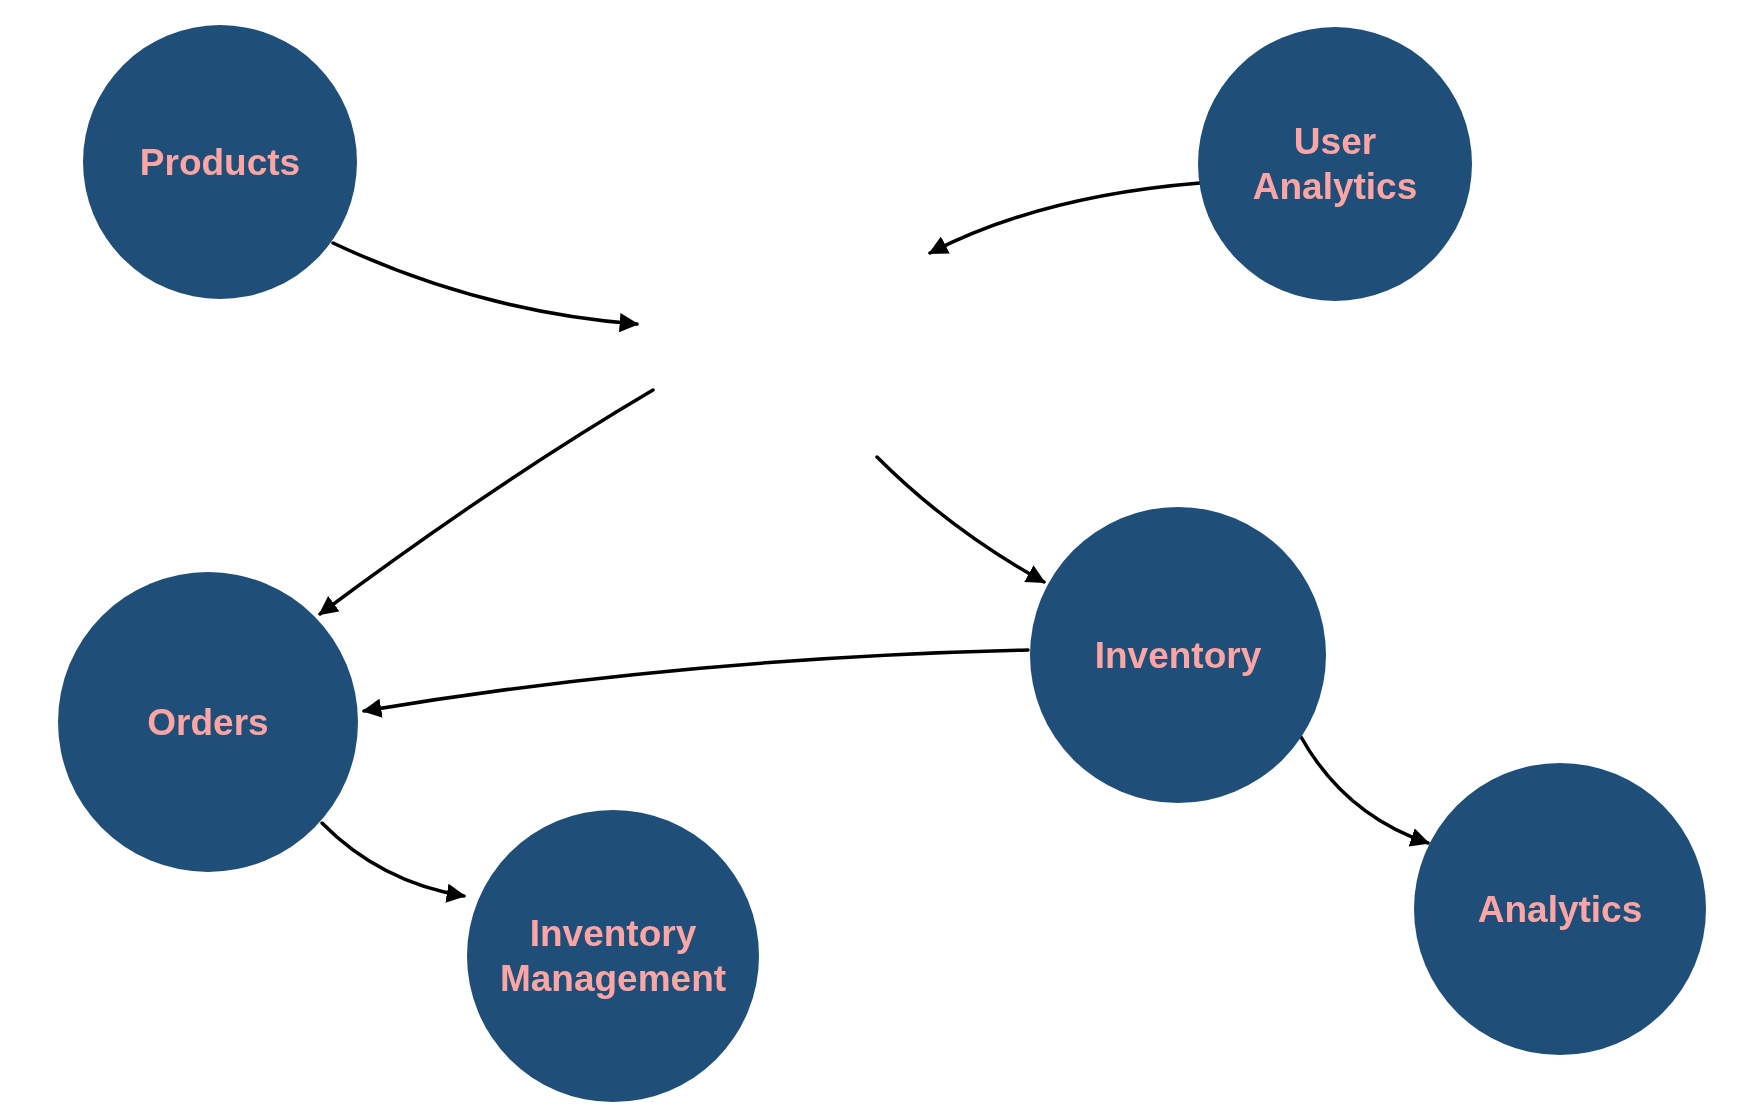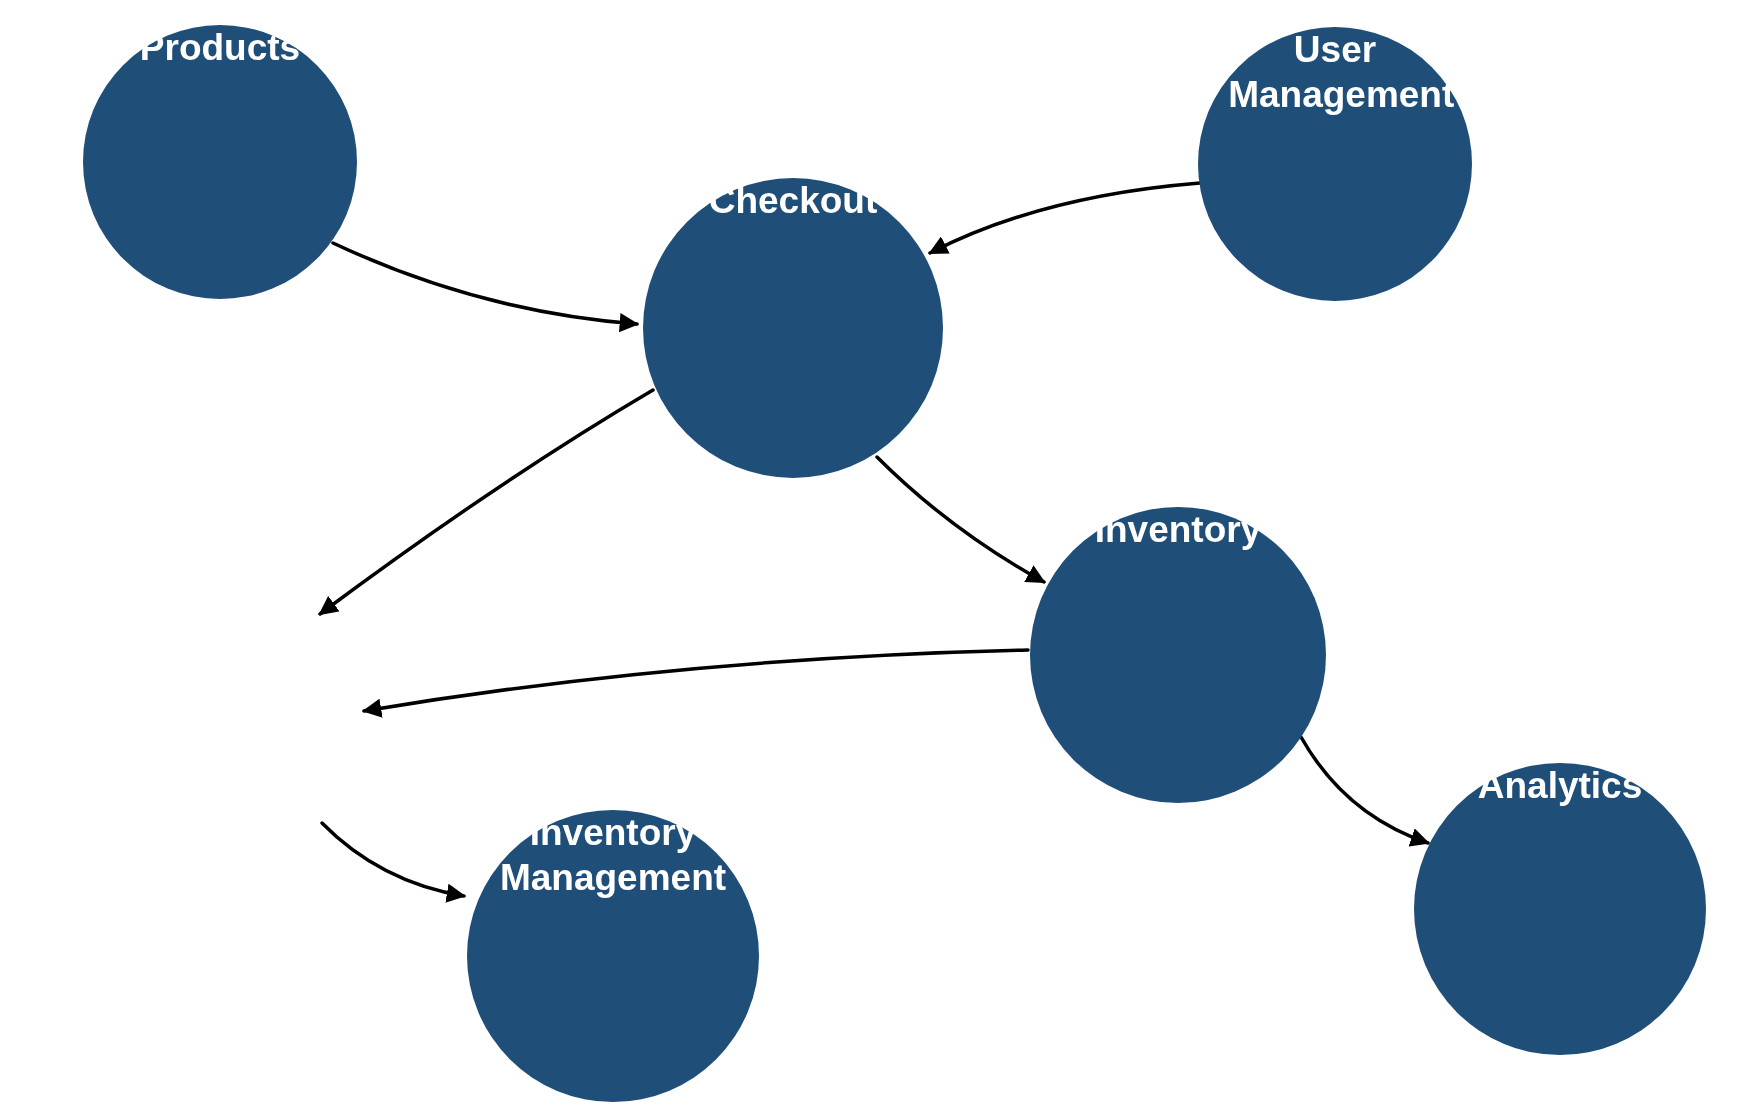--- a/index.html
+++ b/index.html
@@ -21,24 +21,24 @@
     top: 0;
     width: 1750px;
     height: 1108px;
     pointer-events: none;
   }
   .node {
     position: absolute;
     border-radius: 50%;
     background: #1f4e79;
     display: flex;
-    align-items: flex-start;
+    align-items: center;
     justify-content: center;
     text-align: center;
-    color: #ffffff;
+    color: #fca5a5;
     font-weight: 700;
     font-size: 37px;
     line-height: 45px;
     cursor: default;
     user-select: none;
   }
   .node .label {
     display: block;
     max-width: 78%;
     margin: 0 auto;
@@ -75,27 +75,27 @@
     <path class="edge" marker-end="url(#arrow)" d="M 322 823 Q 380 882 464 896"></path>
 
     <path class="edge" marker-end="url(#arrow)" d="M 1301 737 Q 1345 815 1428 843"></path>
   </svg>
 
   <div class="node" style="left:83px; top:25px; width:274px; height:274px;">
     <span class="label">Products</span>
   </div>
 
   <div class="node" style="left:1198px; top:27px; width:274px; height:274px;">
-    <span class="label">User Management</span>
+    <span class="label">User Analytics</span>
   </div>
 
-  <div class="node" style="left:643px; top:178px; width:300px; height:300px;">
-    <span class="label">Checkout</span>
+
+  <div class="node" style="left:58px; top:572px; width:300px; height:300px;">
+    <span class="label">Orders</span>
   </div>
-
 
   <div class="node" style="left:1030px; top:507px; width:296px; height:296px;">
     <span class="label">Inventory</span>
   </div>
 
   <div class="node" style="left:467px; top:810px; width:292px; height:292px;">
     <span class="label">Inventory Management</span>
   </div>
 
   <div class="node" style="left:1414px; top:763px; width:292px; height:292px;">

